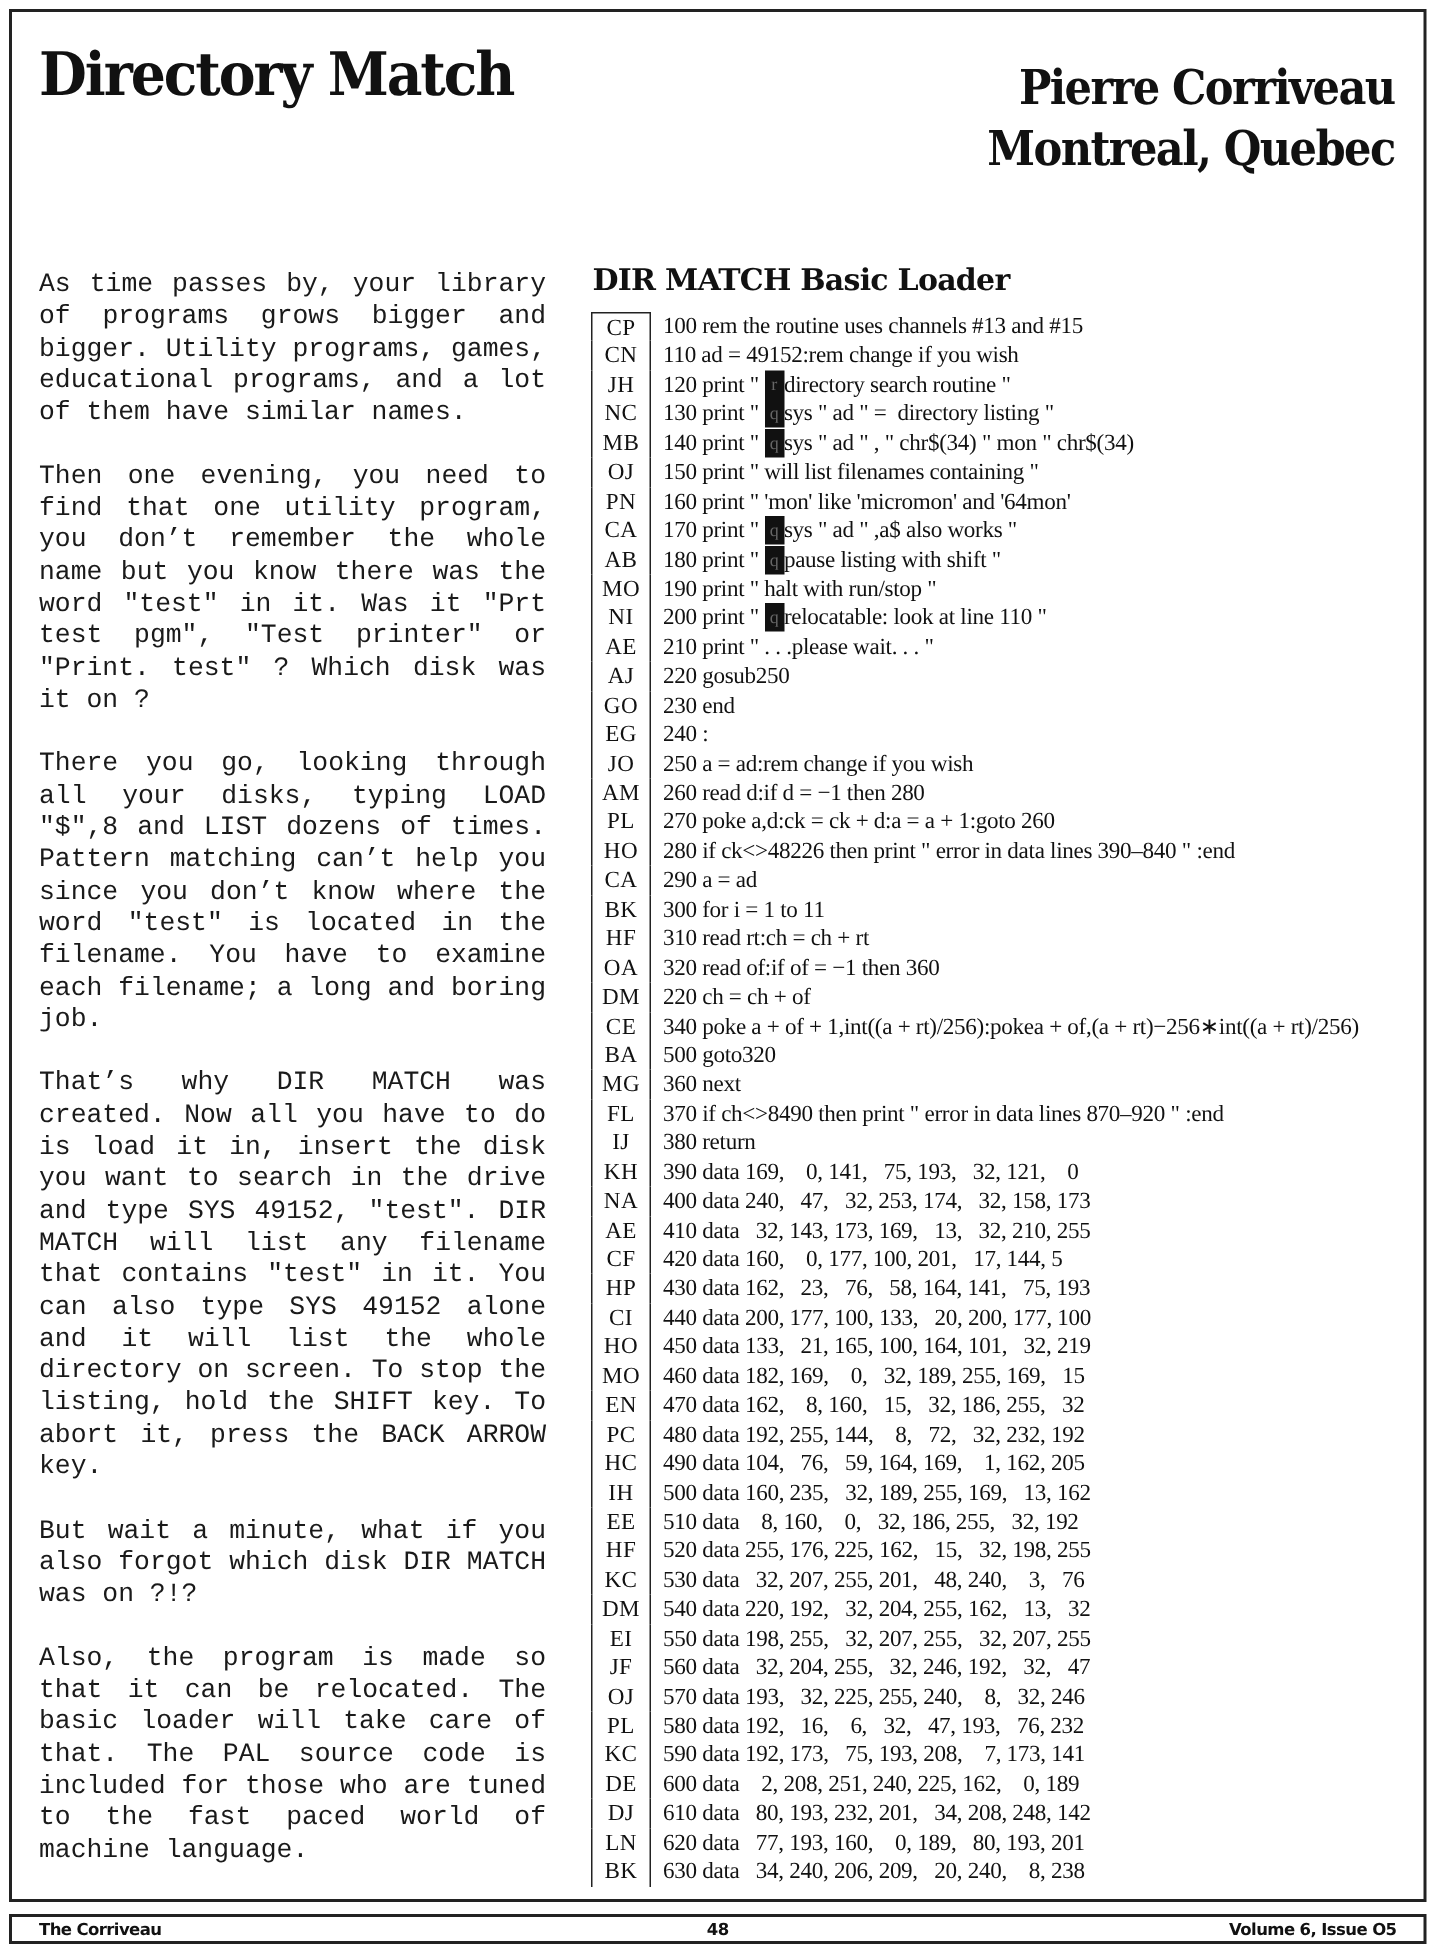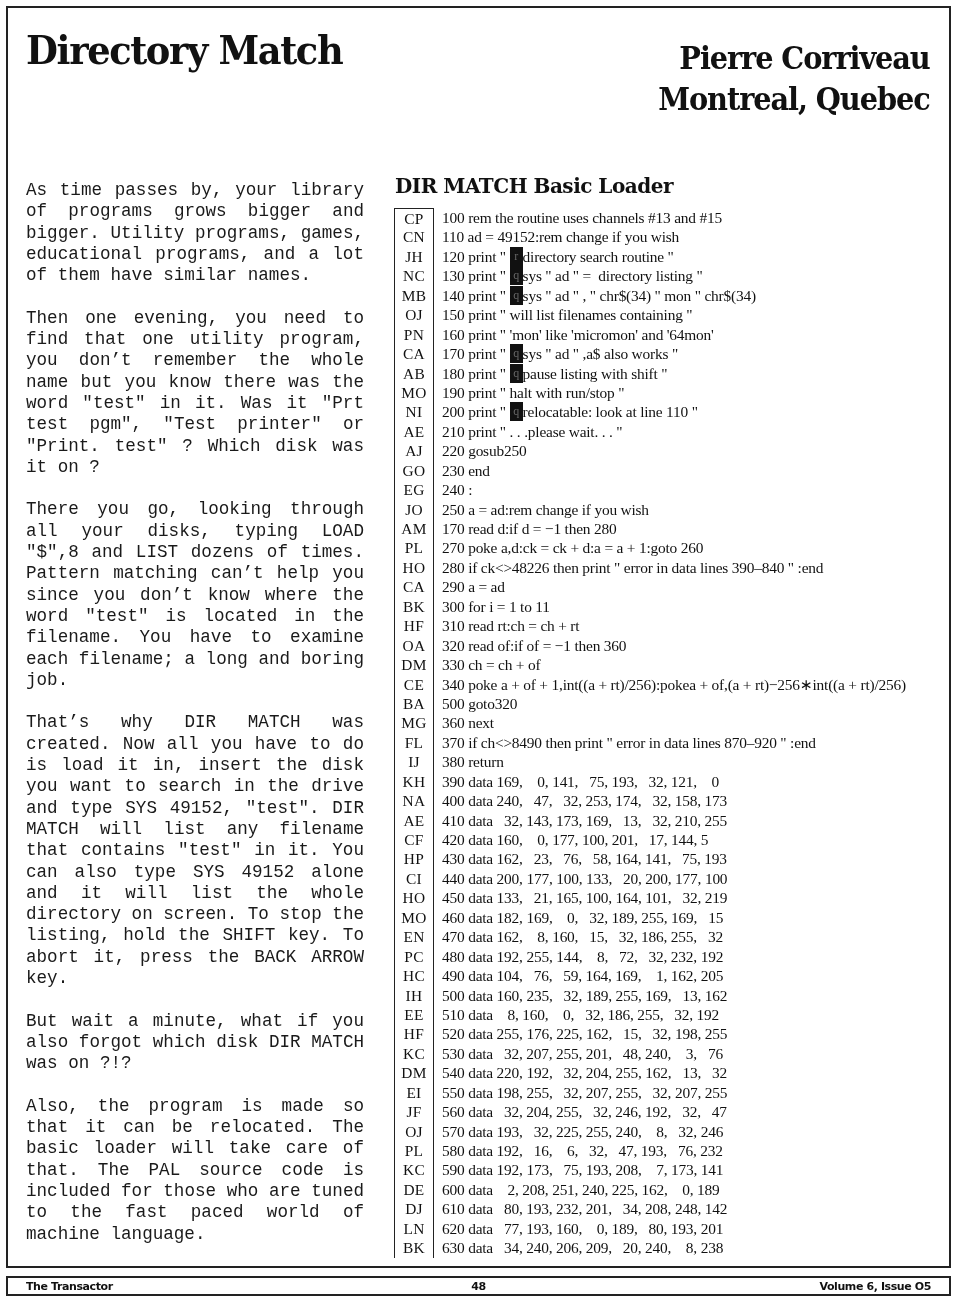--- a/index.html
+++ b/index.html
@@ -89,28 +89,28 @@
     <div class="listing-row"><span class="checksum">PN</span><span class="code"><span>160 print " 'mon' like 'micromon' and '64mon'</span></span></div>
     <div class="listing-row"><span class="checksum">CA</span><span class="code"><span>170 print " </span><span class="inv">q</span><span>sys " ad " ,a$ also works "</span></span></div>
     <div class="listing-row"><span class="checksum">AB</span><span class="code"><span>180 print " </span><span class="inv">q</span><span>pause listing with shift "</span></span></div>
     <div class="listing-row"><span class="checksum">MO</span><span class="code"><span>190 print " halt with run/stop "</span></span></div>
     <div class="listing-row"><span class="checksum">NI</span><span class="code"><span>200 print " </span><span class="inv">q</span><span>relocatable: look at line 110 "</span></span></div>
     <div class="listing-row"><span class="checksum">AE</span><span class="code"><span>210 print " . . .please wait. . . "</span></span></div>
     <div class="listing-row"><span class="checksum">AJ</span><span class="code"><span>220 gosub250</span></span></div>
     <div class="listing-row"><span class="checksum">GO</span><span class="code"><span>230 end</span></span></div>
     <div class="listing-row"><span class="checksum">EG</span><span class="code"><span>240 :</span></span></div>
     <div class="listing-row"><span class="checksum">JO</span><span class="code"><span>250 a = ad:rem change if you wish</span></span></div>
-    <div class="listing-row"><span class="checksum">AM</span><span class="code"><span>170 read d:if d = −1 then 280</span></span></div>
+    <div class="listing-row"><span class="checksum">AM</span><span class="code"><span>260 read d:if d = −1 then 280</span></span></div>
     <div class="listing-row"><span class="checksum">PL</span><span class="code"><span>270 poke a,d:ck = ck + d:a = a + 1:goto 260</span></span></div>
     <div class="listing-row"><span class="checksum">HO</span><span class="code"><span>280 if ck&lt;&gt;48226 then print " error in data lines 390–840 " :end</span></span></div>
     <div class="listing-row"><span class="checksum">CA</span><span class="code"><span>290 a = ad</span></span></div>
     <div class="listing-row"><span class="checksum">BK</span><span class="code"><span>300 for i = 1 to 11</span></span></div>
     <div class="listing-row"><span class="checksum">HF</span><span class="code"><span>310 read rt:ch = ch + rt</span></span></div>
     <div class="listing-row"><span class="checksum">OA</span><span class="code"><span>320 read of:if of = −1 then 360</span></span></div>
-    <div class="listing-row"><span class="checksum">DM</span><span class="code"><span>330 ch = ch + of</span></span></div>
+    <div class="listing-row"><span class="checksum">DM</span><span class="code"><span>220 ch = ch + of</span></span></div>
     <div class="listing-row"><span class="checksum">CE</span><span class="code"><span>340 poke a + of + 1,int((a + rt)/256):pokea + of,(a + rt)−256∗int((a + rt)/256)</span></span></div>
     <div class="listing-row"><span class="checksum">BA</span><span class="code"><span>500 goto320</span></span></div>
     <div class="listing-row"><span class="checksum">MG</span><span class="code"><span>360 next</span></span></div>
     <div class="listing-row"><span class="checksum">FL</span><span class="code"><span>370 if ch&lt;&gt;8490 then print " error in data lines 870–920 " :end</span></span></div>
     <div class="listing-row"><span class="checksum">IJ</span><span class="code"><span>380 return</span></span></div>
     <div class="listing-row"><span class="checksum">KH</span><span class="code"><span>390 data 169,    0, 141,   75, 193,   32, 121,    0</span></span></div>
     <div class="listing-row"><span class="checksum">NA</span><span class="code"><span>400 data 240,   47,   32, 253, 174,   32, 158, 173</span></span></div>
     <div class="listing-row"><span class="checksum">AE</span><span class="code"><span>410 data   32, 143, 173, 169,   13,   32, 210, 255</span></span></div>
     <div class="listing-row"><span class="checksum">CF</span><span class="code"><span>420 data 160,    0, 177, 100, 201,   17, 144, 5</span></span></div>
     <div class="listing-row"><span class="checksum">HP</span><span class="code"><span>430 data 162,   23,   76,   58, 164, 141,   75, 193</span></span></div>
@@ -130,16 +130,16 @@
     <div class="listing-row"><span class="checksum">OJ</span><span class="code"><span>570 data 193,   32, 225, 255, 240,    8,   32, 246</span></span></div>
     <div class="listing-row"><span class="checksum">PL</span><span class="code"><span>580 data 192,   16,    6,   32,   47, 193,   76, 232</span></span></div>
     <div class="listing-row"><span class="checksum">KC</span><span class="code"><span>590 data 192, 173,   75, 193, 208,    7, 173, 141</span></span></div>
     <div class="listing-row"><span class="checksum">DE</span><span class="code"><span>600 data    2, 208, 251, 240, 225, 162,    0, 189</span></span></div>
     <div class="listing-row"><span class="checksum">DJ</span><span class="code"><span>610 data   80, 193, 232, 201,   34, 208, 248, 142</span></span></div>
     <div class="listing-row"><span class="checksum">LN</span><span class="code"><span>620 data   77, 193, 160,    0, 189,   80, 193, 201</span></span></div>
     <div class="listing-row"><span class="checksum">BK</span><span class="code"><span>630 data   34, 240, 206, 209,   20, 240,    8, 238</span></span></div>
   </div>
 
 <div class="footer">
-  <span>The Transactor</span>
+  <span>The Corriveau</span>
   <span class="page-num">48</span>
   <span>Volume 6, Issue O5</span>
 </div>
 
 </body></html>

